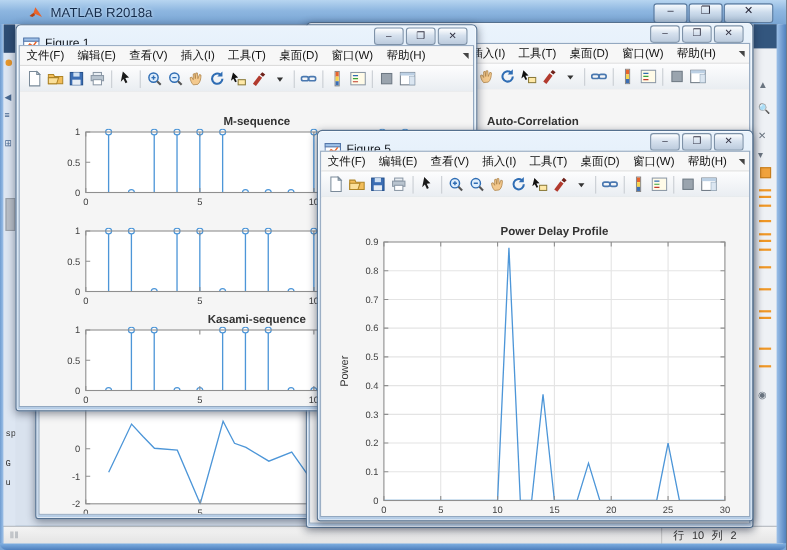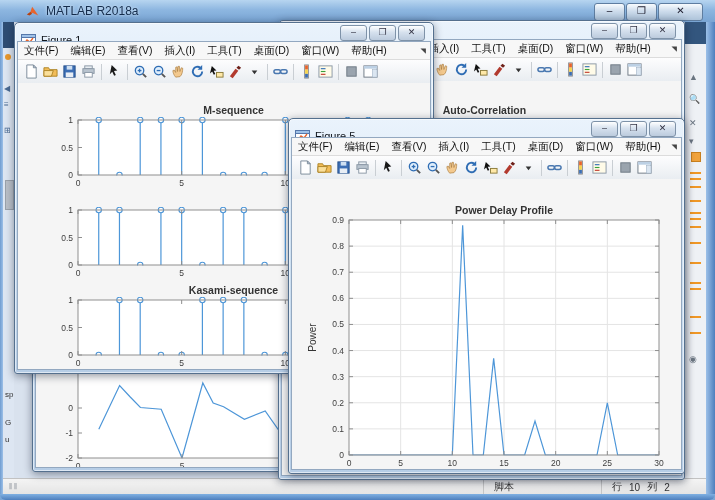--- a/index.html
+++ b/index.html
@@ -16,21 +16,21 @@
   .mwbtn{width:29px;height:16px;border:1px solid #5e7da0;border-radius:3px;
     background:linear-gradient(#f8fbfe,#cddcec 45%,#aec4da);
     font-size:10px;line-height:14px;text-align:center;color:#223;}
   .mwbtn.close{width:43px;}
   .desktopbg{position:absolute;left:3px;top:22px;width:709px;height:456px;background:#d9e2ee;}
   .lsliver{position:absolute;left:3px;top:22px;width:11px;height:456px;background:#dde6f2;overflow:hidden;}
   .lsdark{position:absolute;left:0;top:0;width:11px;height:26px;background:#2e4d74;}
   .lsdot{position:absolute;left:2px;top:32px;width:6px;height:6px;border-radius:3px;background:#e8982c;}
   .lsglyph{position:absolute;left:1px;font-size:8px;color:#4a6a92;}
   .lsthumb{position:absolute;left:2px;top:158px;width:7px;height:28px;background:#b9bfc7;border:1px solid #9aa1aa;}
-  .lsfrag{position:absolute;left:2px;font-size:8px;color:#333;font-family:Liberation Sans, sans-serif;}
+  .lsfrag{position:absolute;left:2px;font-size:8px;color:#333;font-family:Liberation Mono, monospace;}
   .rstrip{position:absolute;left:684px;top:22px;width:22px;height:456px;background:#eef1f5;border-left:1px solid #b9c2cc;}
   .rsdark{position:absolute;left:0;top:0;width:22px;height:22px;background:#33567e;}
   .rsicon{position:absolute;left:4px;font-size:9px;color:#6b7682;}
   .rsquare{position:absolute;left:6px;top:130px;width:8px;height:8px;background:#f0a23c;border:1px solid #c87f1e;}
   .rmark{position:absolute;left:5px;width:11px;height:2px;background:#ef9726;}
   .statusbar{position:absolute;left:3px;top:478px;width:709px;height:16px;background:linear-gradient(#f4f4f4,#e3e3e3);
     border-top:1px solid #c2c2c2;font-size:10px;color:#333;display:flex;align-items:center;}
   .grip{margin-left:6px;color:#9aa0a8;font-size:8px;letter-spacing:1px;}
   .scell{border-left:1px solid #c6c6c6;height:100%;display:flex;align-items:center;padding:0 10px;box-sizing:border-box;}
   .scell.mode{position:absolute;left:480px;width:118px;}
@@ -851,23 +851,20 @@
             <text x="49" y="25" text-anchor="end" font-size="8.5" fill="#404040" font-family="Liberation Sans, sans-serif">0.9</text>
             <text x="209" y="16" text-anchor="middle" font-size="10.5" font-weight="600" fill="#333" font-family="Liberation Sans, sans-serif">Power Delay Profile</text>
             <text x="21" y="139.5" text-anchor="middle" font-size="10" fill="#333" transform="rotate(-90 21 139.5)" font-family="Liberation Sans, sans-serif">Power</text>
           </svg>
       </div>
     </div>
   </div>
 
   <div class="statusbar">
     <span class="grip">⦀⦀</span>
-    <span class="scell mode">
-        <span>脚本</span>
-      </span>
     <span class="scell pos">
       <span>行</span>
       <span>10</span>
       <span>列</span>
       <span>2</span>
     </span>
   </div>
   <div class="lframe"></div>
   <div class="rframe"></div>
   <div class="bframe"></div>

